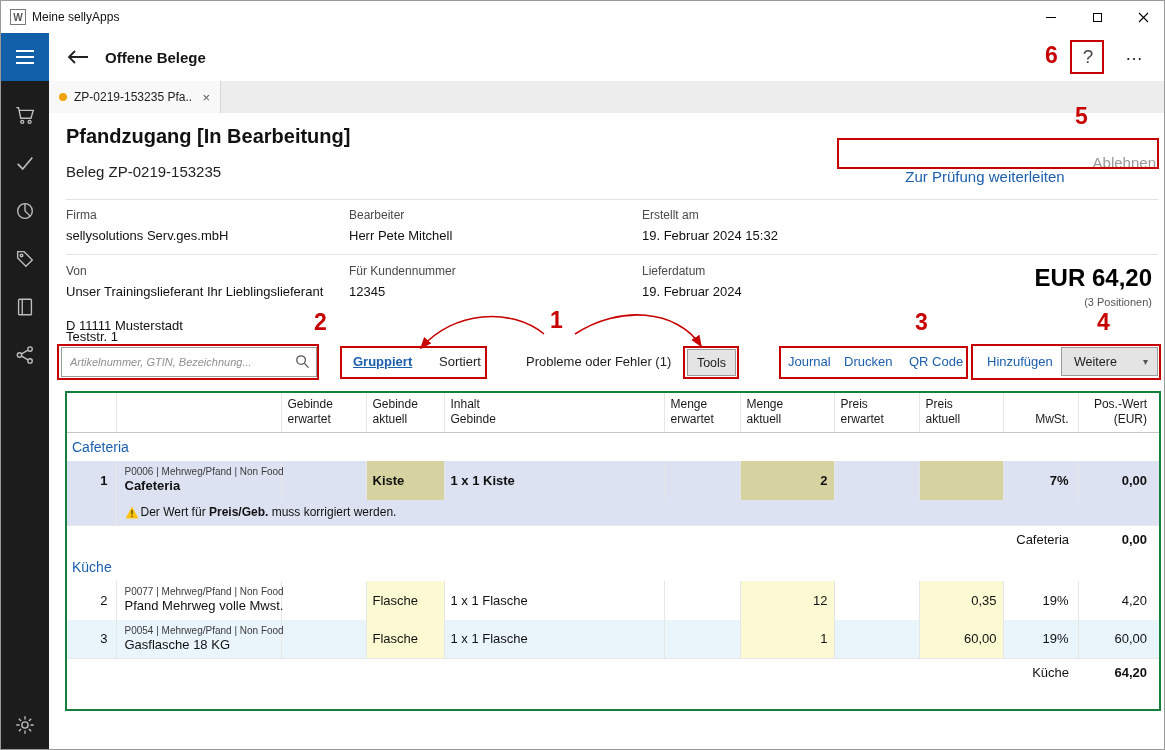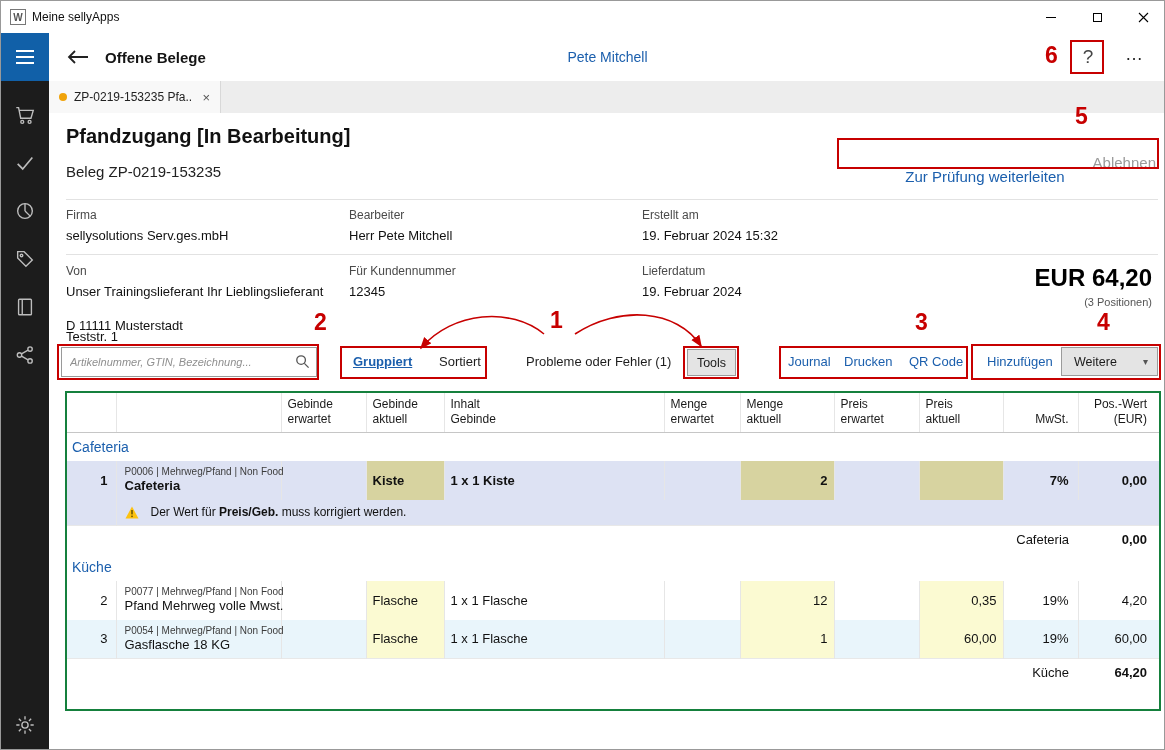--- a/index.html
+++ b/index.html
@@ -102,21 +102,21 @@
   .pt td.art { padding-left:8px; }
   .art .code { font-size:10px; color:#3c3c3c; line-height:1.3; white-space:nowrap; }
   .art .aname { font-size:13px; line-height:1.3; white-space:nowrap; }
   .bold { font-weight:700; }
   .pt td.khaki { background:#d7d3a0 !important; }
   .pt td.yellow { background:#fbfad2 !important; }
   .pt td.mwst { text-align:right; padding-right:9px; }
   .pt td.wert { text-align:right; padding-right:12px; }
   .pt tr.warnrow td { height:26px; border-right:none; }
   .pt tr.warnrow td.numcell { border-right:1px solid #e6e6e6; }
-  .warn-flex { display:flex; align-items:center; gap:12px; font-size:12px; padding-left:2px; }
+  .warn-flex { display:flex; align-items:center; gap:2px; font-size:12px; padding-left:2px; }
   .pt tr.subtotal td { border-right:none; border-top:1px solid #e8e8e8; height:27px; background:#fff; }
   .pt tr.subtotal td.sl { text-align:right; padding-right:9px; font-size:13px; }
   .pt tr.subtotal td.sv { text-align:right; padding-right:12px; font-weight:700; }
   .pt tr.filler td { border-right:none; height:24px; }
 
   
   .overlay { position:absolute; inset:0; z-index:50; pointer-events:none; }
   .abox { position:absolute; border:2px solid #c70000; }
   .anum { position:absolute; color:#c70000; font-size:23px; font-weight:700; }
 </style>
@@ -148,21 +148,20 @@
       <span></span>
       <span></span>
   </div>
   <div class="appheader">
     <div class="back-arrow">
       <svg width="22" height="16" viewBox="0 0 22 16">
           <path d="M21 8 H2 M8 2 L2 8 L8 14" stroke="#222" stroke-width="1.8" fill="none"></path>
         </svg>
     </div>
     <div class="hdr-title">Offene Belege</div>
-    <div class="hdr-user">Pete Mitchell</div>
     <div class="hdr-right">
       <div class="help-btn">
           <span>?</span>
         </div>
       <div class="more-btn"><span>…</span></div>
     </div>
   </div>
 
   <div class="sidebar">
     <div class="side-ic">

